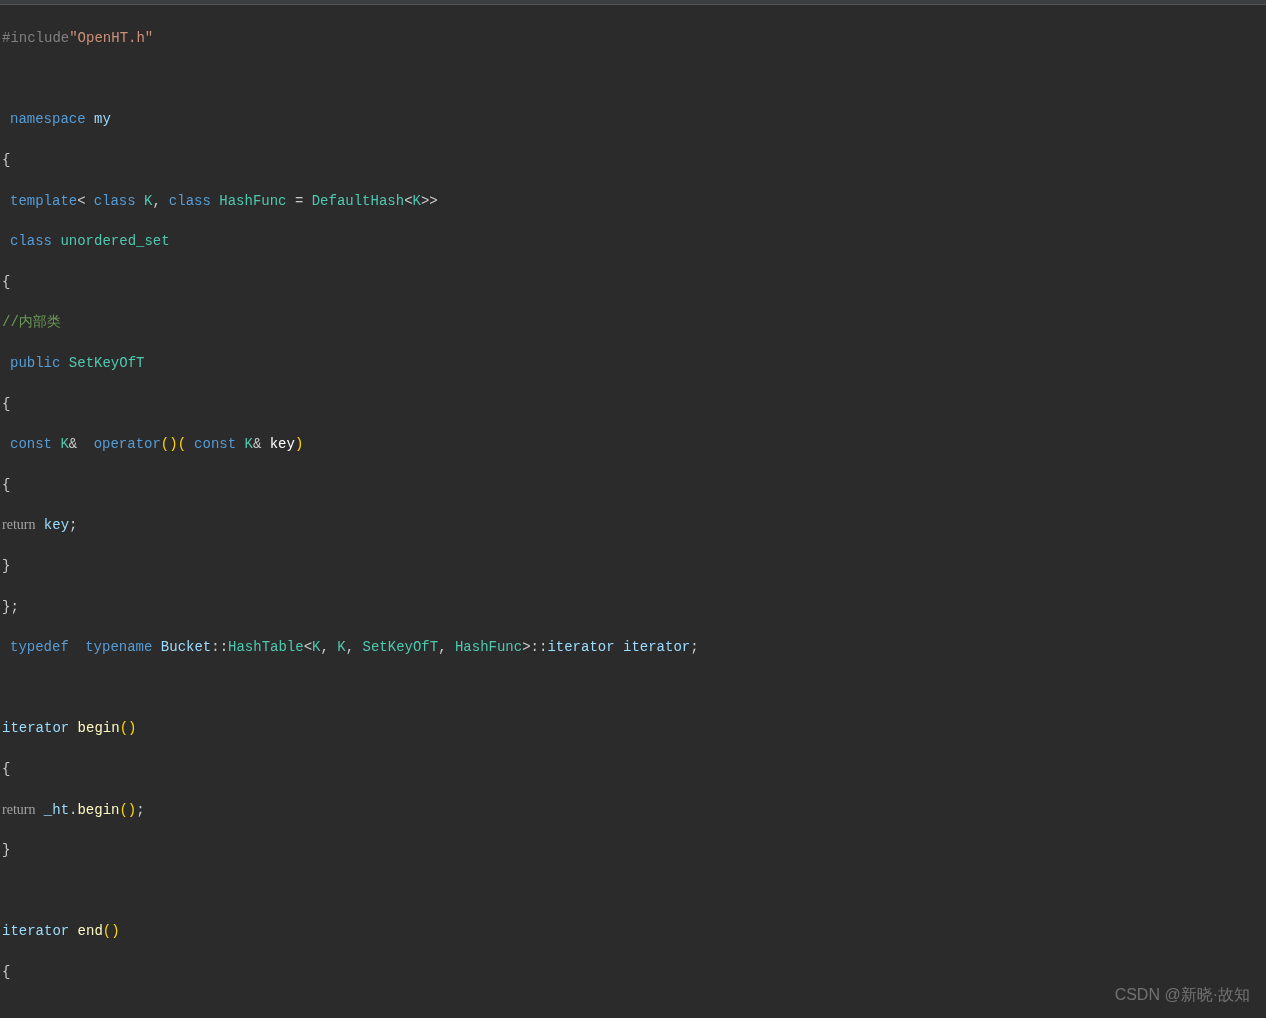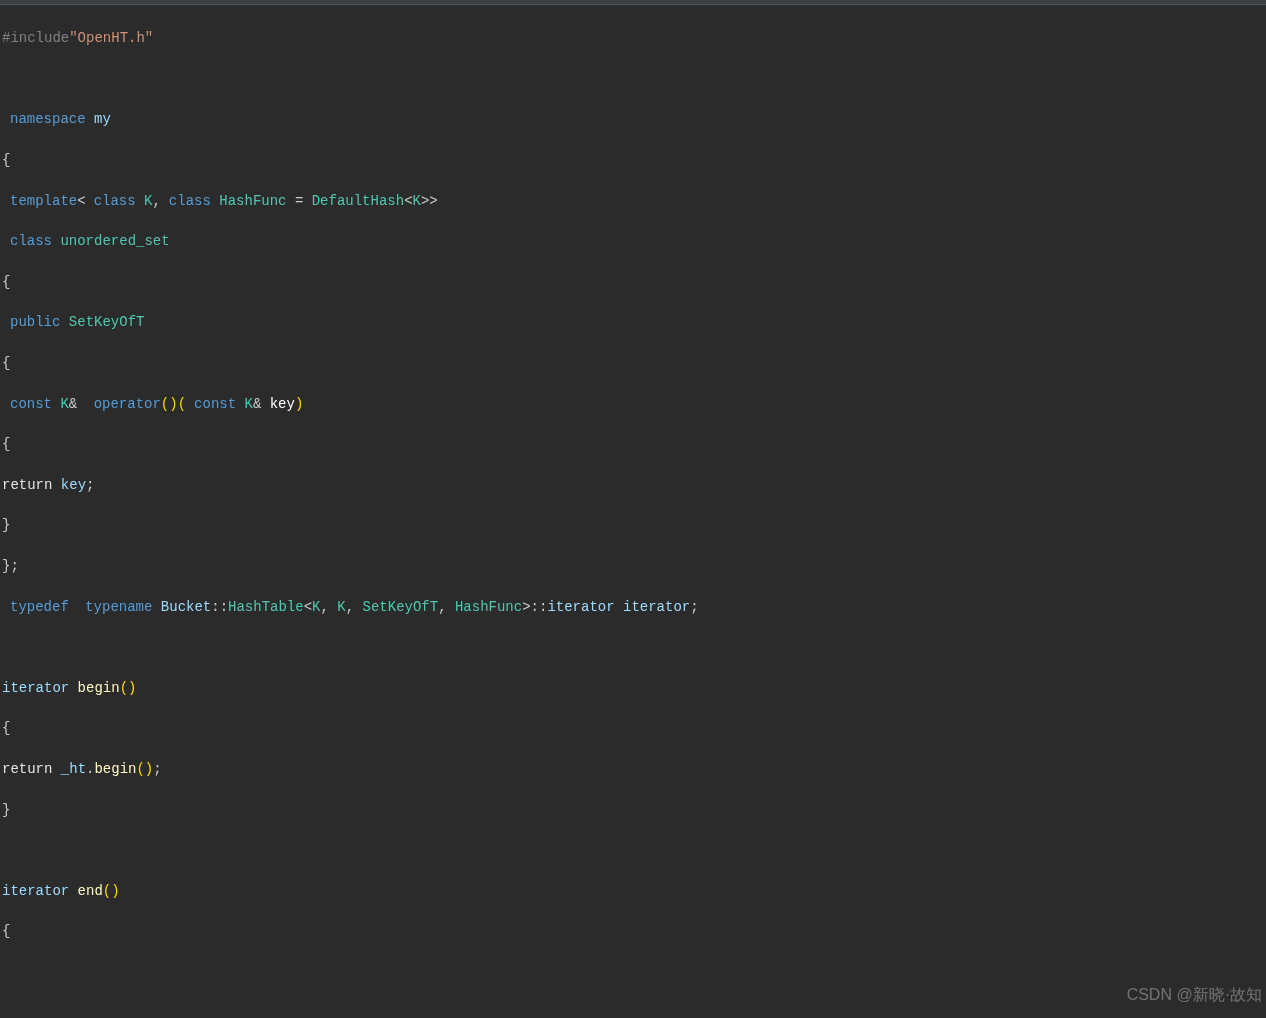--- a/index.html
+++ b/index.html
@@ -34,45 +34,46 @@
     }
     .c-keyword { color: #569cd6; margin-left: 8px; }
     .c-string { color: #ce9178; }
     .c-comment { color: #6a9955; }
     .c-type { color: #4ec9b0; }
     .c-func { color: #fef9c3; }
     .c-ident { color: #9cdcfe; }
     .c-punct { color: #cccccc; }
     .c-paren { color: #ffd700; }
     .c-white { color: #ffffff; }
-    .c-purple { color: #e5e5e5; }
+    .c-purple { color: #a3a3a3; font-family: Liberation Serif, serif; }
     .c-gray { color: #808080; }
     
     .watermark {
       position: absolute;
       bottom: 12px;
-      right: 4px;
+      right: 16px;
       color: rgba(200,200,200,0.45);
       font-size: 16px;
       font-family: sans-serif;
     }
   </style>
 </head>
 <body>
 
 <div class="top-bar"></div>
 
 <div class="code-area">
 <div class="line"><span class="c-gray">#include</span><span class="c-string">"OpenHT.h"</span></div>
 <div class="line">&nbsp;</div>
 <div class="line"><span class="c-keyword">namespace</span><span class="c-ident"> my</span></div>
 <div class="line"><span class="c-punct">{</span></div>
 <div class="line">    <span class="c-keyword">template</span><span class="c-punct">&lt;</span><span class="c-keyword">class</span><span class="c-type"> K</span><span class="c-punct">,</span> <span class="c-keyword">class</span><span class="c-type"> HashFunc </span><span class="c-punct">=</span><span class="c-type"> DefaultHash</span><span class="c-punct">&lt;</span><span class="c-type">K</span><span class="c-punct">&gt;&gt;</span></div>
 <div class="line">    <span class="c-keyword">class</span><span class="c-type"> unordered_set</span></div>
 <div class="line">    <span class="c-punct">{</span></div>
+<div class="line">        <span class="c-comment">//内部类</span></div>
 <div class="line">        <span class="c-keyword">public</span><span class="c-type"> SetKeyOfT</span></div>
 <div class="line">        <span class="c-punct">{</span></div>
 <div class="line">            <span class="c-keyword">const</span><span class="c-type"> K</span><span class="c-punct">&amp; </span><span class="c-keyword">operator</span><span class="c-paren">()</span><span class="c-paren">(</span><span class="c-keyword">const</span><span class="c-type"> K</span><span class="c-punct">&amp; </span><span class="c-white">key</span><span class="c-paren">)</span></div>
 <div class="line">            <span class="c-punct">{</span></div>
 <div class="line">                <span class="c-purple">return</span><span class="c-ident"> key</span><span class="c-punct">;</span></div>
 <div class="line">            <span class="c-punct">}</span></div>
 <div class="line">        <span class="c-punct">};</span></div>
 <div class="line">        <span class="c-keyword">typedef</span><span class="c-keyword"> typename</span><span class="c-ident"> Bucket</span><span class="c-punct">::</span><span class="c-type">HashTable</span><span class="c-punct">&lt;</span><span class="c-type">K</span><span class="c-punct">,</span><span class="c-type"> K</span><span class="c-punct">,</span><span class="c-type"> SetKeyOfT</span><span class="c-punct">,</span><span class="c-type"> HashFunc</span><span class="c-punct">&gt;::</span><span class="c-ident">iterator</span><span class="c-ident"> iterator</span><span class="c-punct">;</span></div>
 <div class="line">&nbsp;</div>
 <div class="line">        <span class="c-ident">iterator</span><span class="c-func"> begin</span><span class="c-paren">()</span></div>

